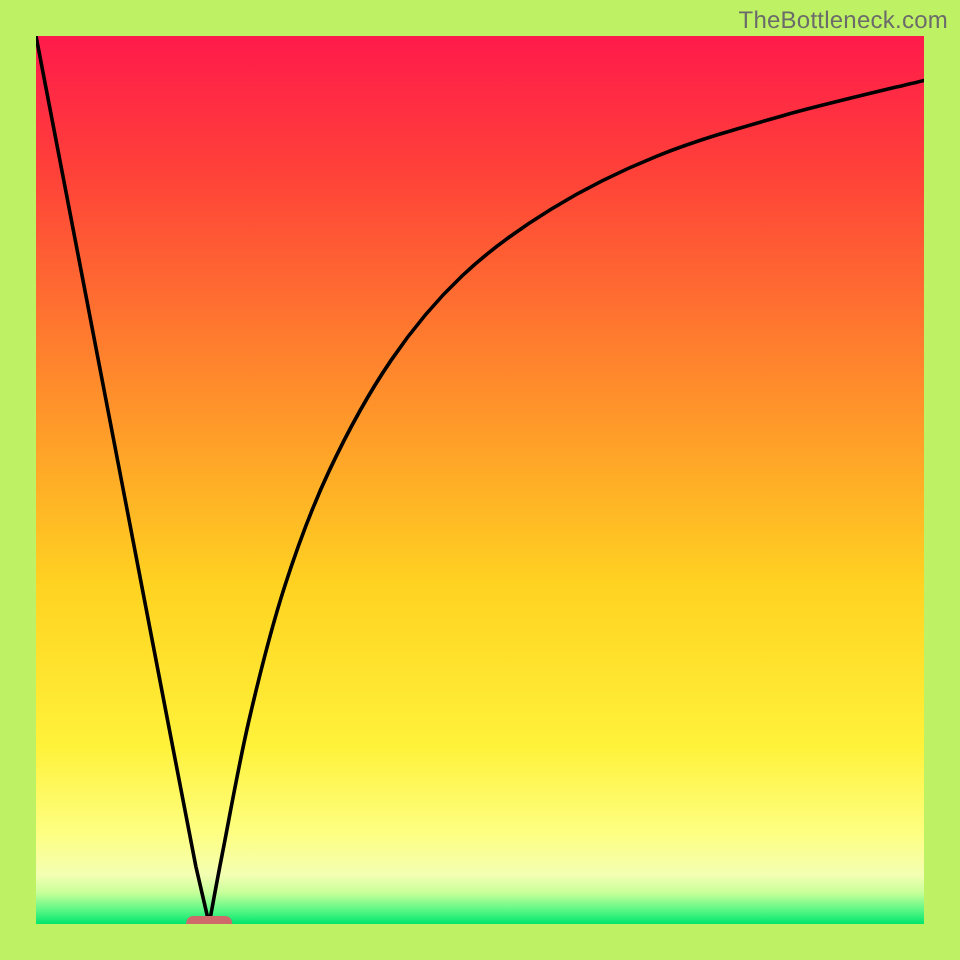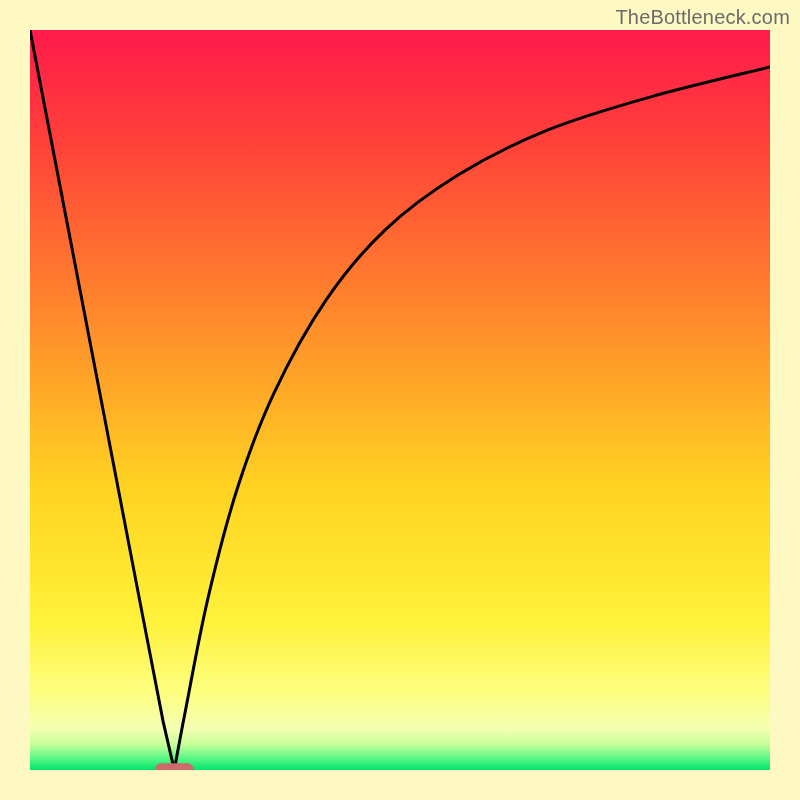--- a/index.html
+++ b/index.html
@@ -8,21 +8,21 @@
     width: 800px;
     height: 800px;
     overflow: hidden;
     background: #000;
     font-family: Arial, Helvetica, sans-serif;
   }
   .frame {
     position: relative;
     width: 800px;
     height: 800px;
-    background: #fef9c3;
+    background: #bef264;
   }
   .plot {
     position: absolute;
     left: 30px;
     top: 30px;
     width: 740px;
     height: 740px;
   }
   .watermark {
     position: absolute;

